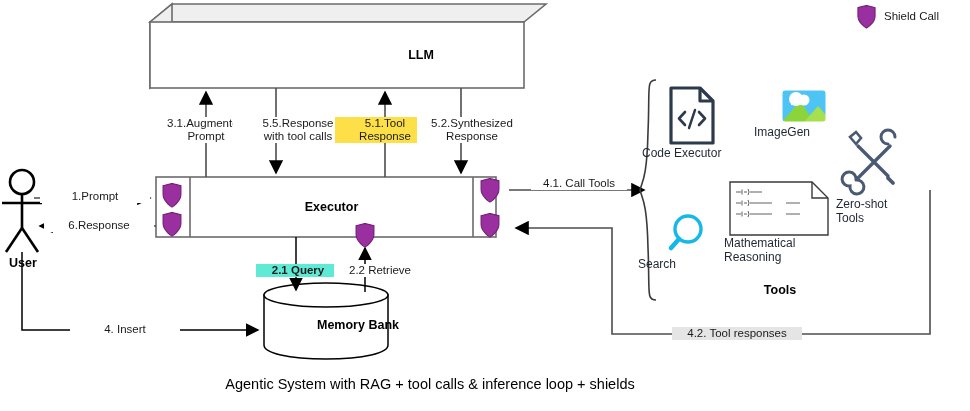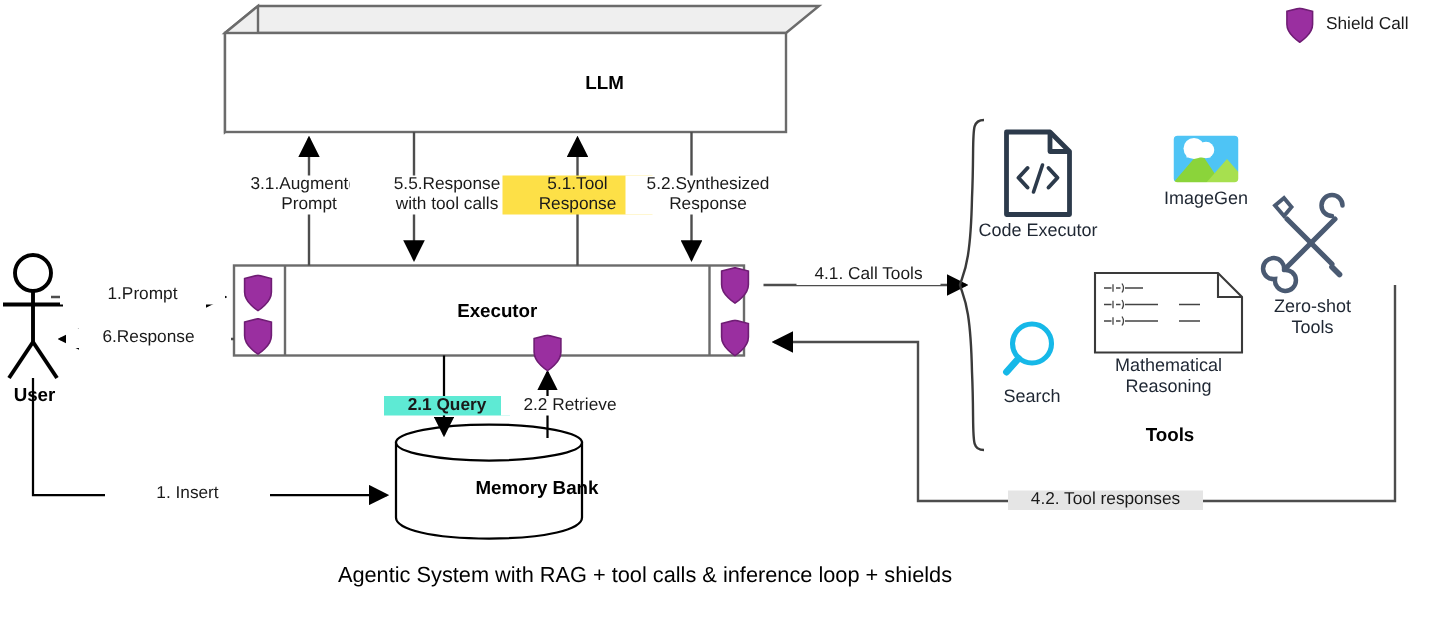--- a/index.html
+++ b/index.html
@@ -3,21 +3,21 @@
 <meta charset="utf-8">
 <style>
   html,body{margin:0;padding:0;background:#ffffff;}
   body{width:970px;height:411px;position:relative;overflow:hidden;
        font-family:"Liberation Sans","DejaVu Sans",sans-serif;color:#000;}
   .stage{position:absolute;left:0;top:0;width:970px;height:411px;}
   svg.layer{position:absolute;left:0;top:0;width:970px;height:411px;overflow:visible;}
   .lbl{position:absolute;font-size:11.5px;line-height:13px;color:#1a1a1a;
        text-align:center;white-space:pre;}
   .node-title{position:absolute;font-size:12.5px;font-weight:bold;text-align:center;color:#000;}
-  .tool-lbl{position:absolute;font-size:12px;line-height:14px;text-align:center;color:#1f2733;}
+  .tool-lbl{position:absolute;font-size:12px;line-height:14px;text-align:left;color:#1f2733;}
   .caption{position:absolute;font-size:14.5px;color:#000;text-align:center;}
   .legend-lbl{position:absolute;font-size:11.5px;color:#1a1a1a;}
 </style>
 </head>
 <body>
 
 <div class="stage">
 
   <svg class="layer" viewBox="0 0 970 411">
     <defs>
@@ -151,35 +151,35 @@
     <g>
       <use href="#shield" x="161" y="183" width="22" height="25"></use>
       <use href="#shield" x="161" y="212" width="22" height="25"></use>
       <use href="#shield" x="479" y="178" width="22" height="25"></use>
       <use href="#shield" x="479" y="213" width="22" height="25"></use>
       <use href="#shield" x="354" y="223" width="22" height="25"></use>
       <use href="#shield" x="856" y="5" width="21" height="24"></use>
     </g>
   </svg>
 
-  <div class="node-title" style="left:148px;top:48px;width:428px;padding-left:41px;">LLM</div>
+  <div class="node-title" style="left:166px;top:48px;width:428px;padding-left:41px;">LLM</div>
 
   <div class="node-title" style="left:190px;top:200px;width:283px;">Executor</div>
 
   <div class="node-title" style="left:264px;top:318px;width:124px;padding-left:32px;">Memory Bank</div>
 
   <div class="node-title" style="left:0px;top:256px;width:46px;">User</div>
 
   <div class="node-title" style="left:720px;top:283px;width:120px;">Tools</div>
 
   <div class="lbl" style="left:40px;top:190px;width:110px;background:#fff;">1.Prompt</div>
 
   <div class="lbl" style="left:44px;top:219px;width:110px;background:#fff;">6.Response</div>
 
-  <div class="lbl" style="left:70px;top:323px;width:110px;background:#fff;">1. Insert</div>
+  <div class="lbl" style="left:70px;top:323px;width:110px;background:#fff;">4. Insert</div>
 
   <div class="lbl" style="left:256px;top:264px;width:84px;background:#5eead4;font-weight:bold;">2.1 Query</div>
 
   <div class="lbl" style="left:334px;top:264px;width:92px;background:#fff;">2.2 Retrieve</div>
 
   <div class="lbl" style="left: 141px; top: 117px; width: 130px; background: rgb(255, 255, 255); white-space: pre-line;">3.1.Augmented
 Prompt</div>
 
   <div class="lbl" style="left: 233px; top: 117px; width: 130px; background: rgb(255, 255, 255); white-space: pre-line;">5.5.Response
 with tool calls</div>

